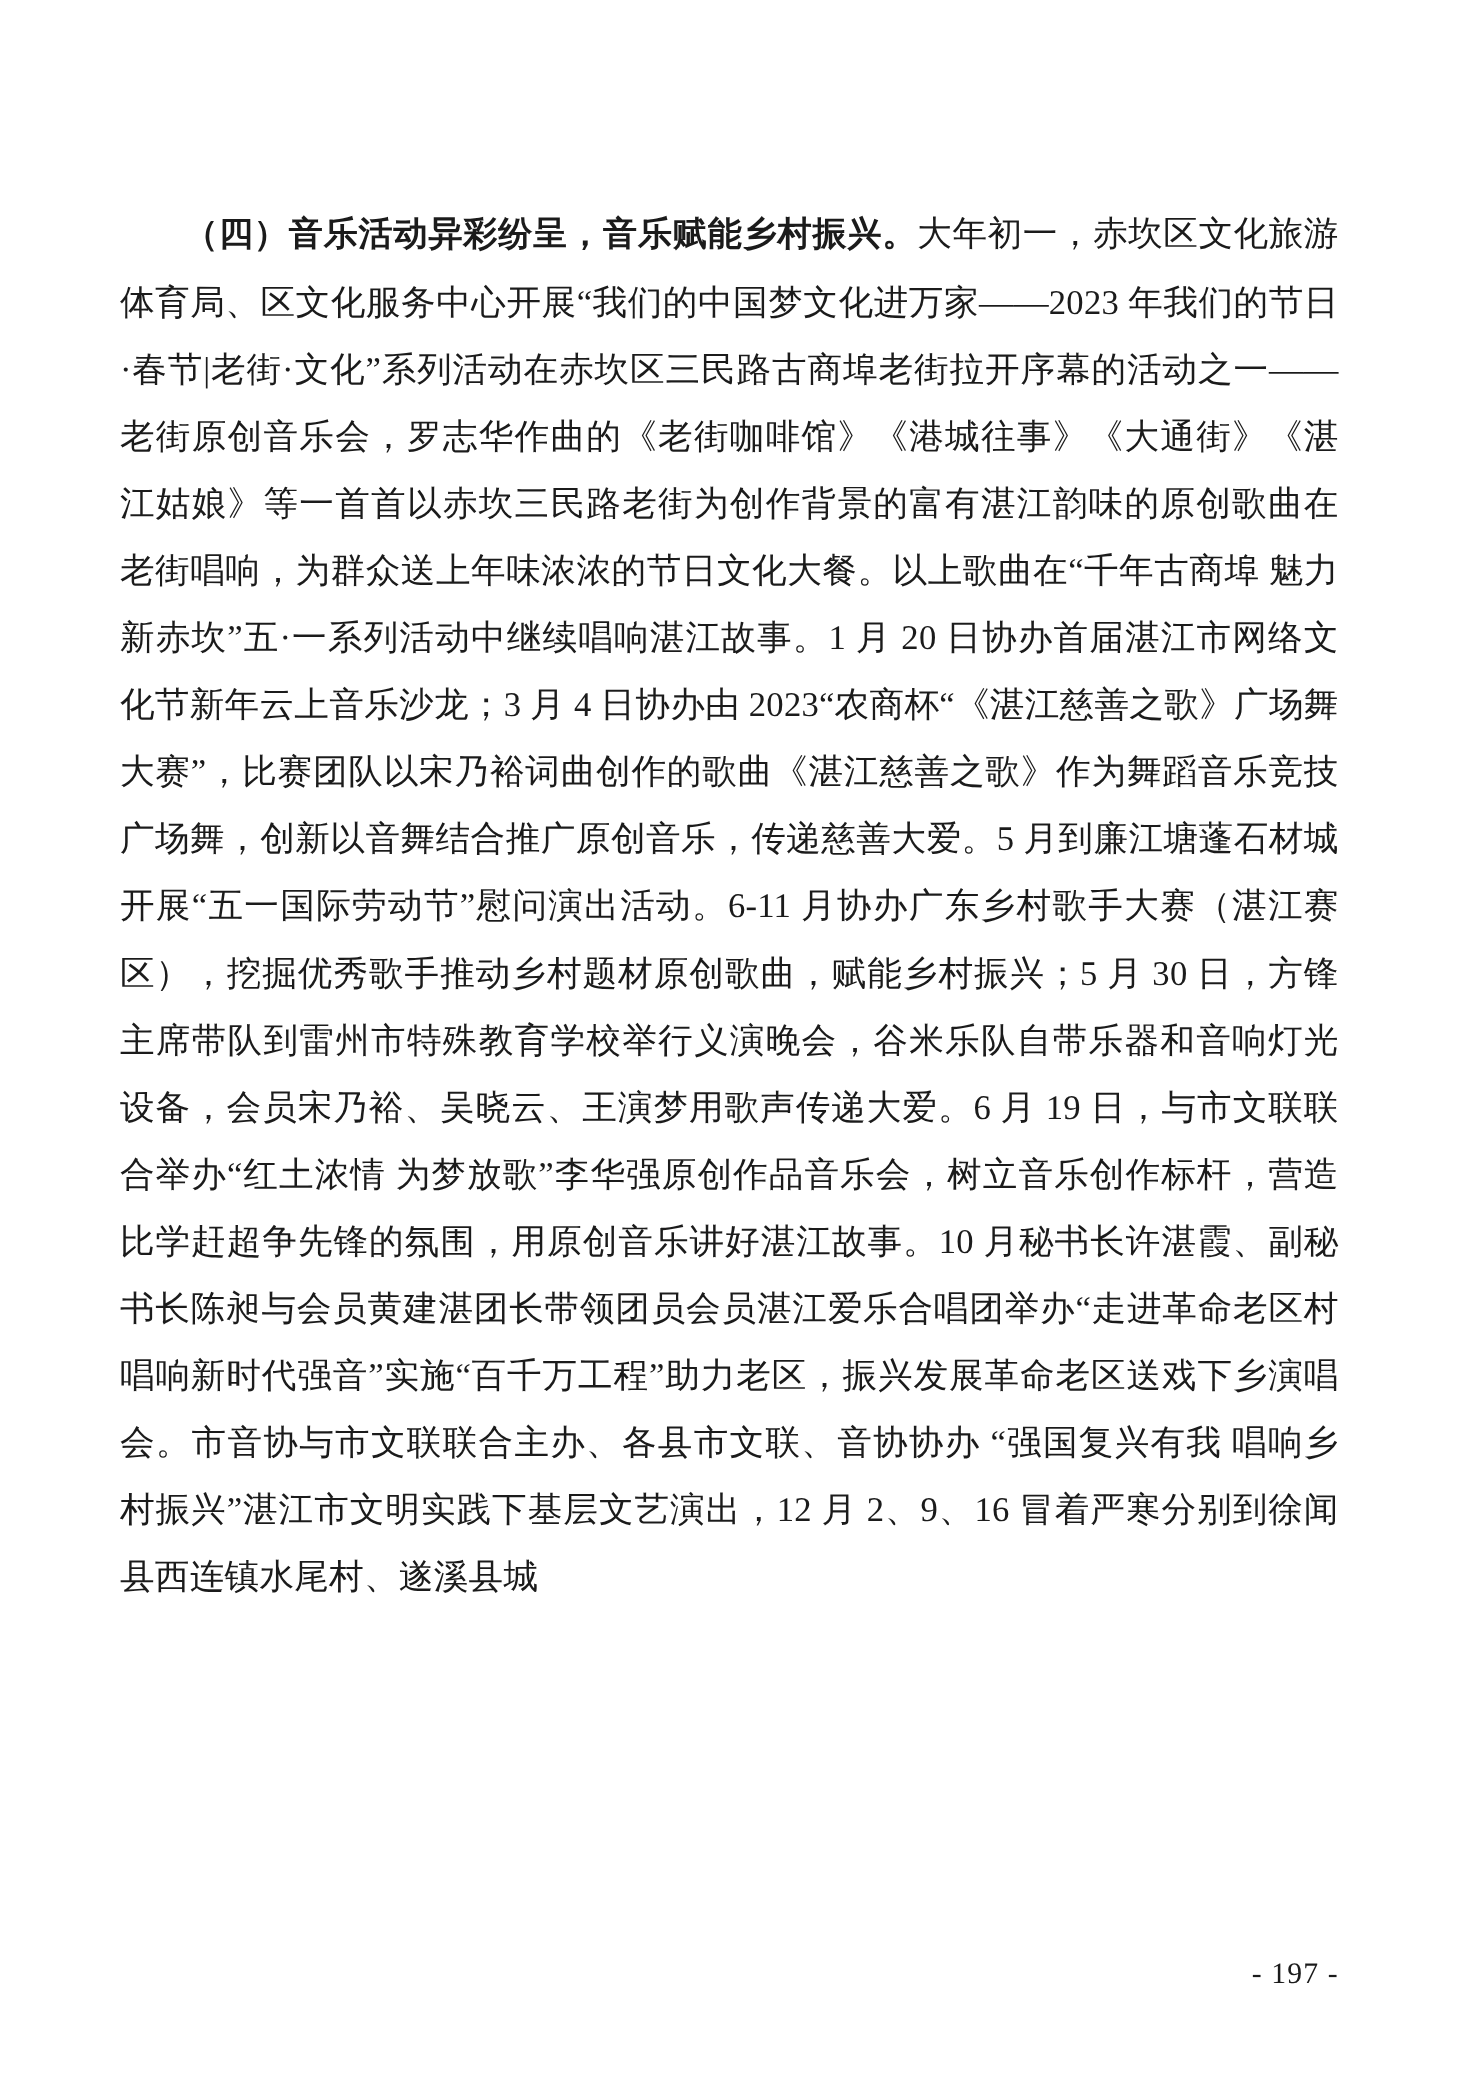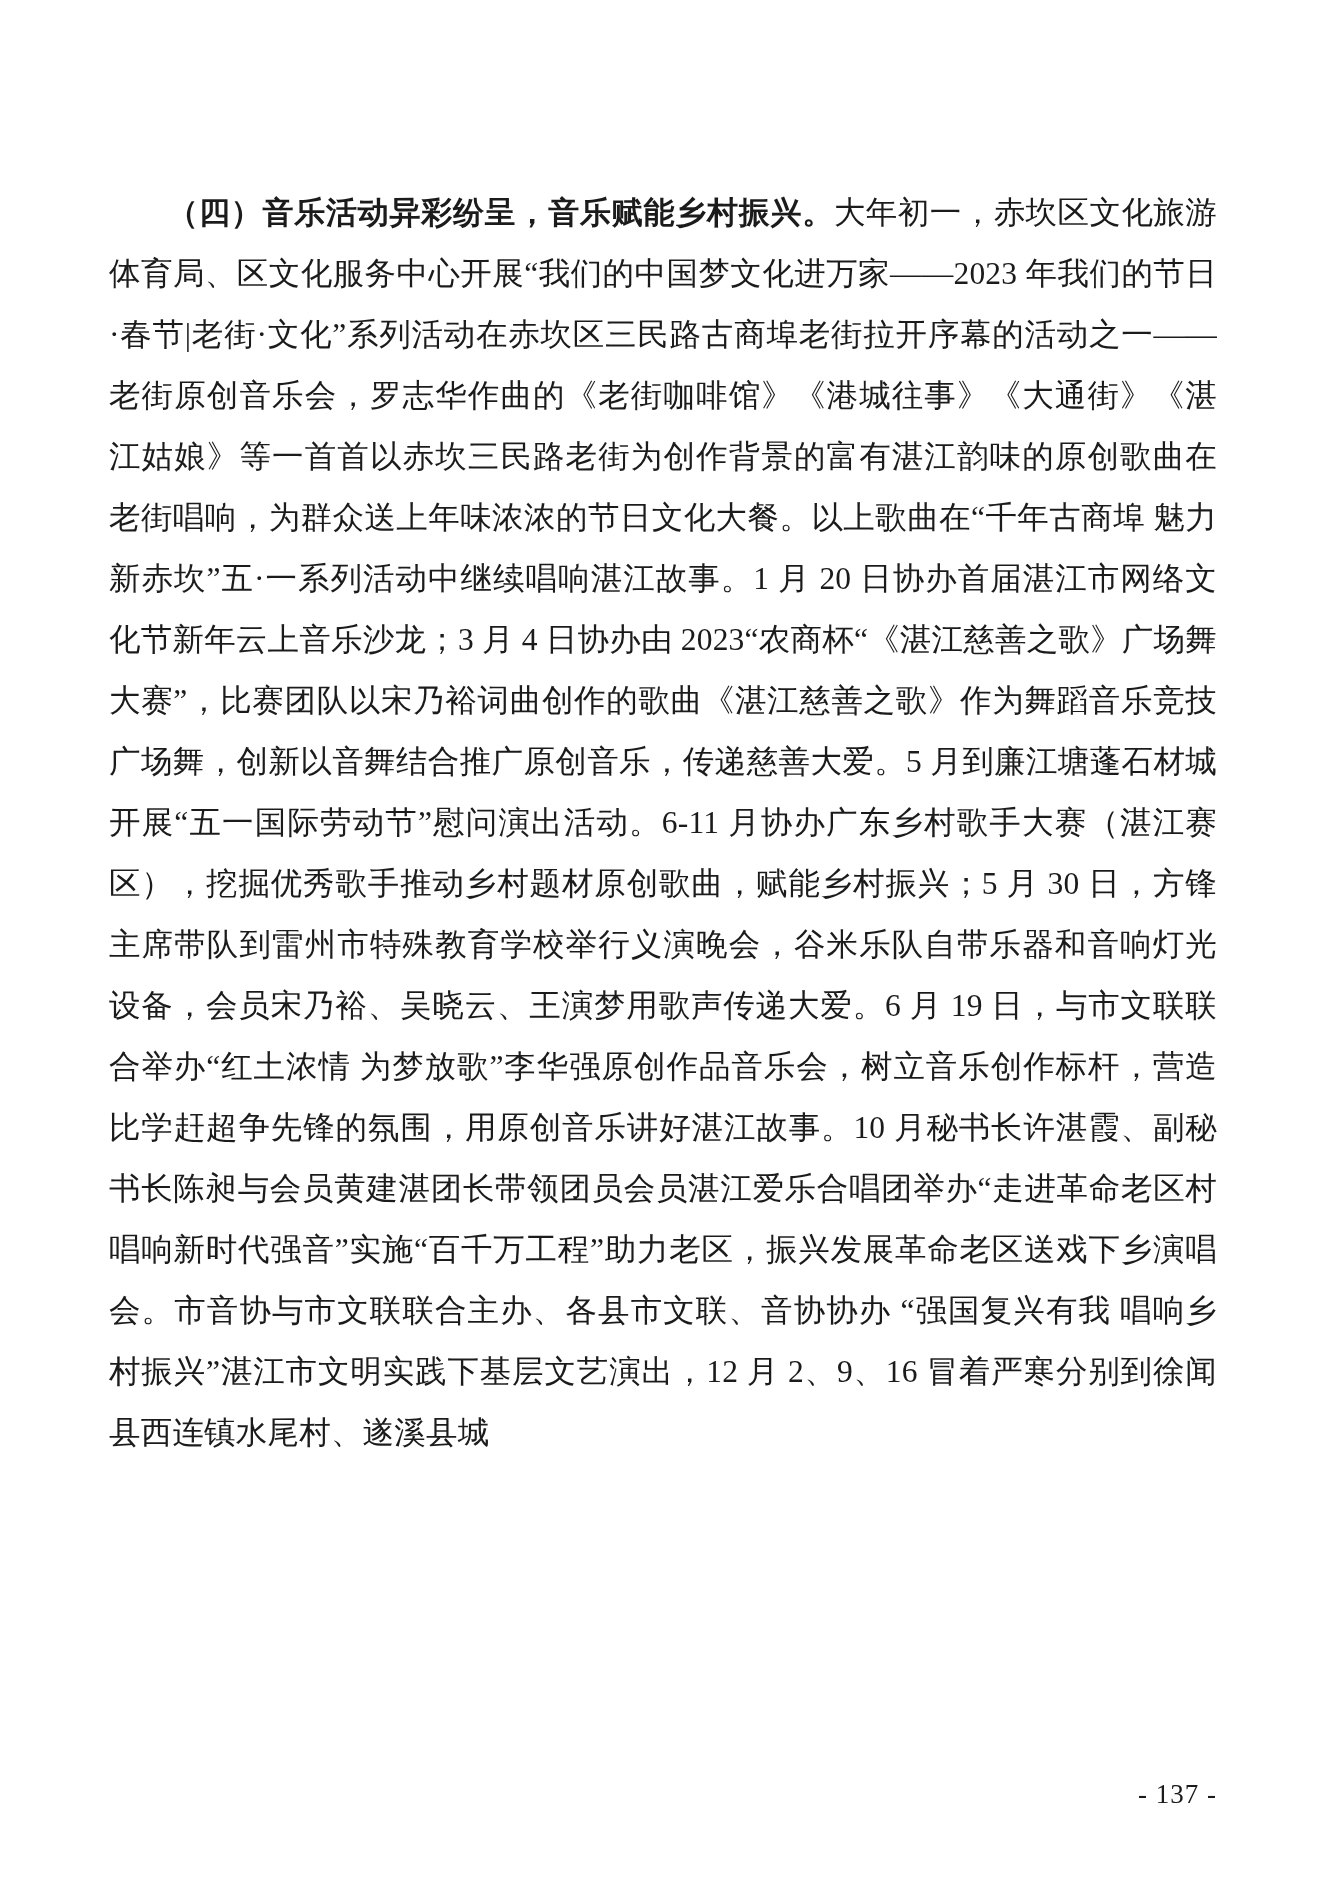--- a/index.html
+++ b/index.html
@@ -50,14 +50,14 @@
     font-family: "Liberation Serif", "DejaVu Serif", serif;
     color: #1b1b1b;
     letter-spacing: 1px;
   }
 </style>
 </head>
 <body>
 
 <div class="page">
   <p class="body-text"><span class="indent"></span><span class="heading-run">（四）音乐活动异彩纷呈，音乐赋能乡村振兴。</span><span>大年初一，赤坎区文化旅游体育局、区文化服务中心开展“我们的中国梦文化进万家——2023 年我们的节日·春节|老街·文化”系列活动在赤坎区三民路古商埠老街拉开序幕的活动之一——老街原创音乐会，罗志华作曲的《老街咖啡馆》《港城往事》《大通街》《湛江姑娘》等一首首以赤坎三民路老街为创作背景的富有湛江韵味的原创歌曲在老街唱响，为群众送上年味浓浓的节日文化大餐。以上歌曲在“千年古商埠 魅力新赤坎”五·一系列活动中继续唱响湛江故事。1 月 20 日协办首届湛江市网络文化节新年云上音乐沙龙；3 月 4 日协办由 2023“农商杯“《湛江慈善之歌》广场舞大赛”，比赛团队以宋乃裕词曲创作的歌曲《湛江慈善之歌》作为舞蹈音乐竞技广场舞，创新以音舞结合推广原创音乐，传递慈善大爱。5 月到廉江塘蓬石材城开展“五一国际劳动节”慰问演出活动。6-11 月协办广东乡村歌手大赛（湛江赛区），挖掘优秀歌手推动乡村题材原创歌曲，赋能乡村振兴；5 月 30 日，方锋主席带队到雷州市特殊教育学校举行义演晚会，谷米乐队自带乐器和音响灯光设备，会员宋乃裕、吴晓云、王演梦用歌声传递大爱。6 月 19 日，与市文联联合举办“红土浓情 为梦放歌”李华强原创作品音乐会，树立音乐创作标杆，营造比学赶超争先锋的氛围，用原创音乐讲好湛江故事。10 月秘书长许湛霞、副秘书长陈昶与会员黄建湛团长带领团员会员湛江爱乐合唱团举办“走进革命老区村 唱响新时代强音”实施“百千万工程”助力老区，振兴发展革命老区送戏下乡演唱会。市音协与市文联联合主办、各县市文联、音协协办 “强国复兴有我 唱响乡村振兴”湛江市文明实践下基层文艺演出，12 月 2、9、16 冒着严寒分别到徐闻县西连镇水尾村、遂溪县城</span></p>
-  <div class="page-number">- 137 -</div>
+  <div class="page-number">- 197 -</div>
 </div>
 
 </body></html>

